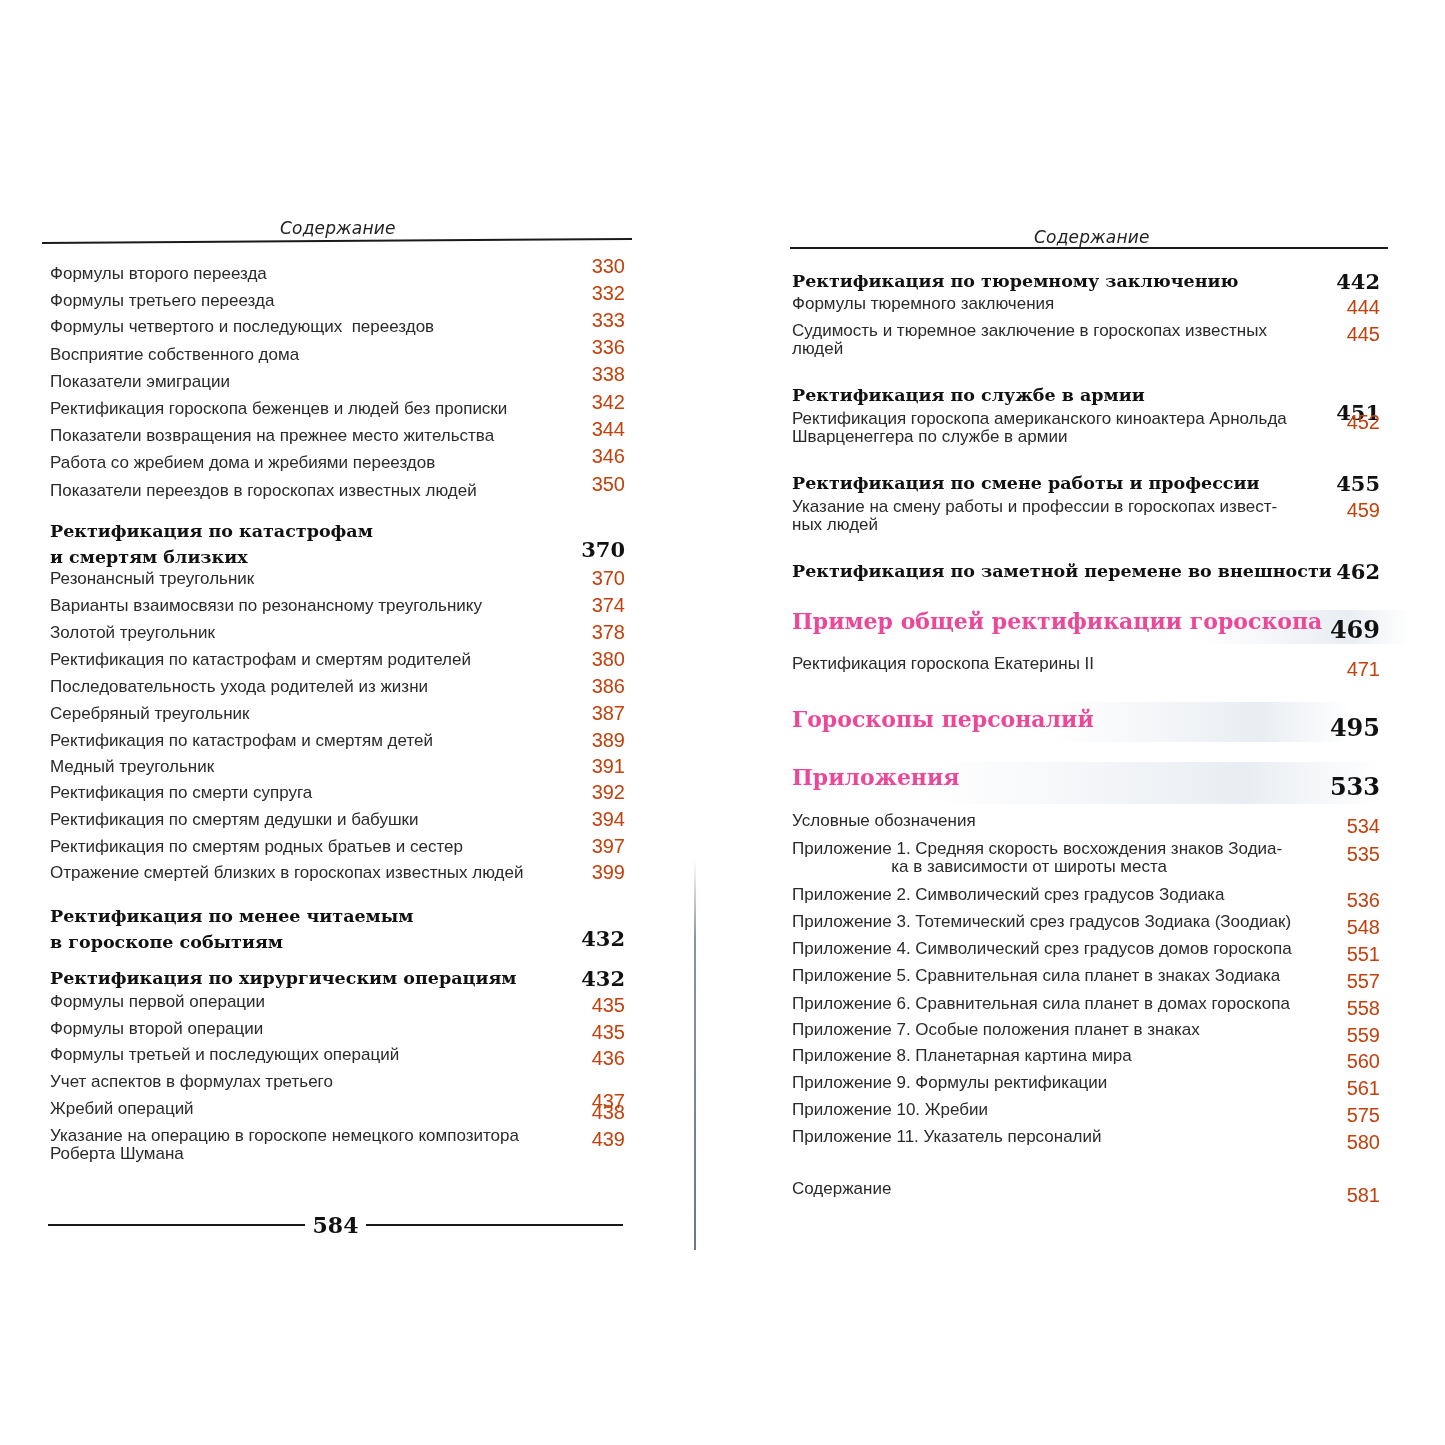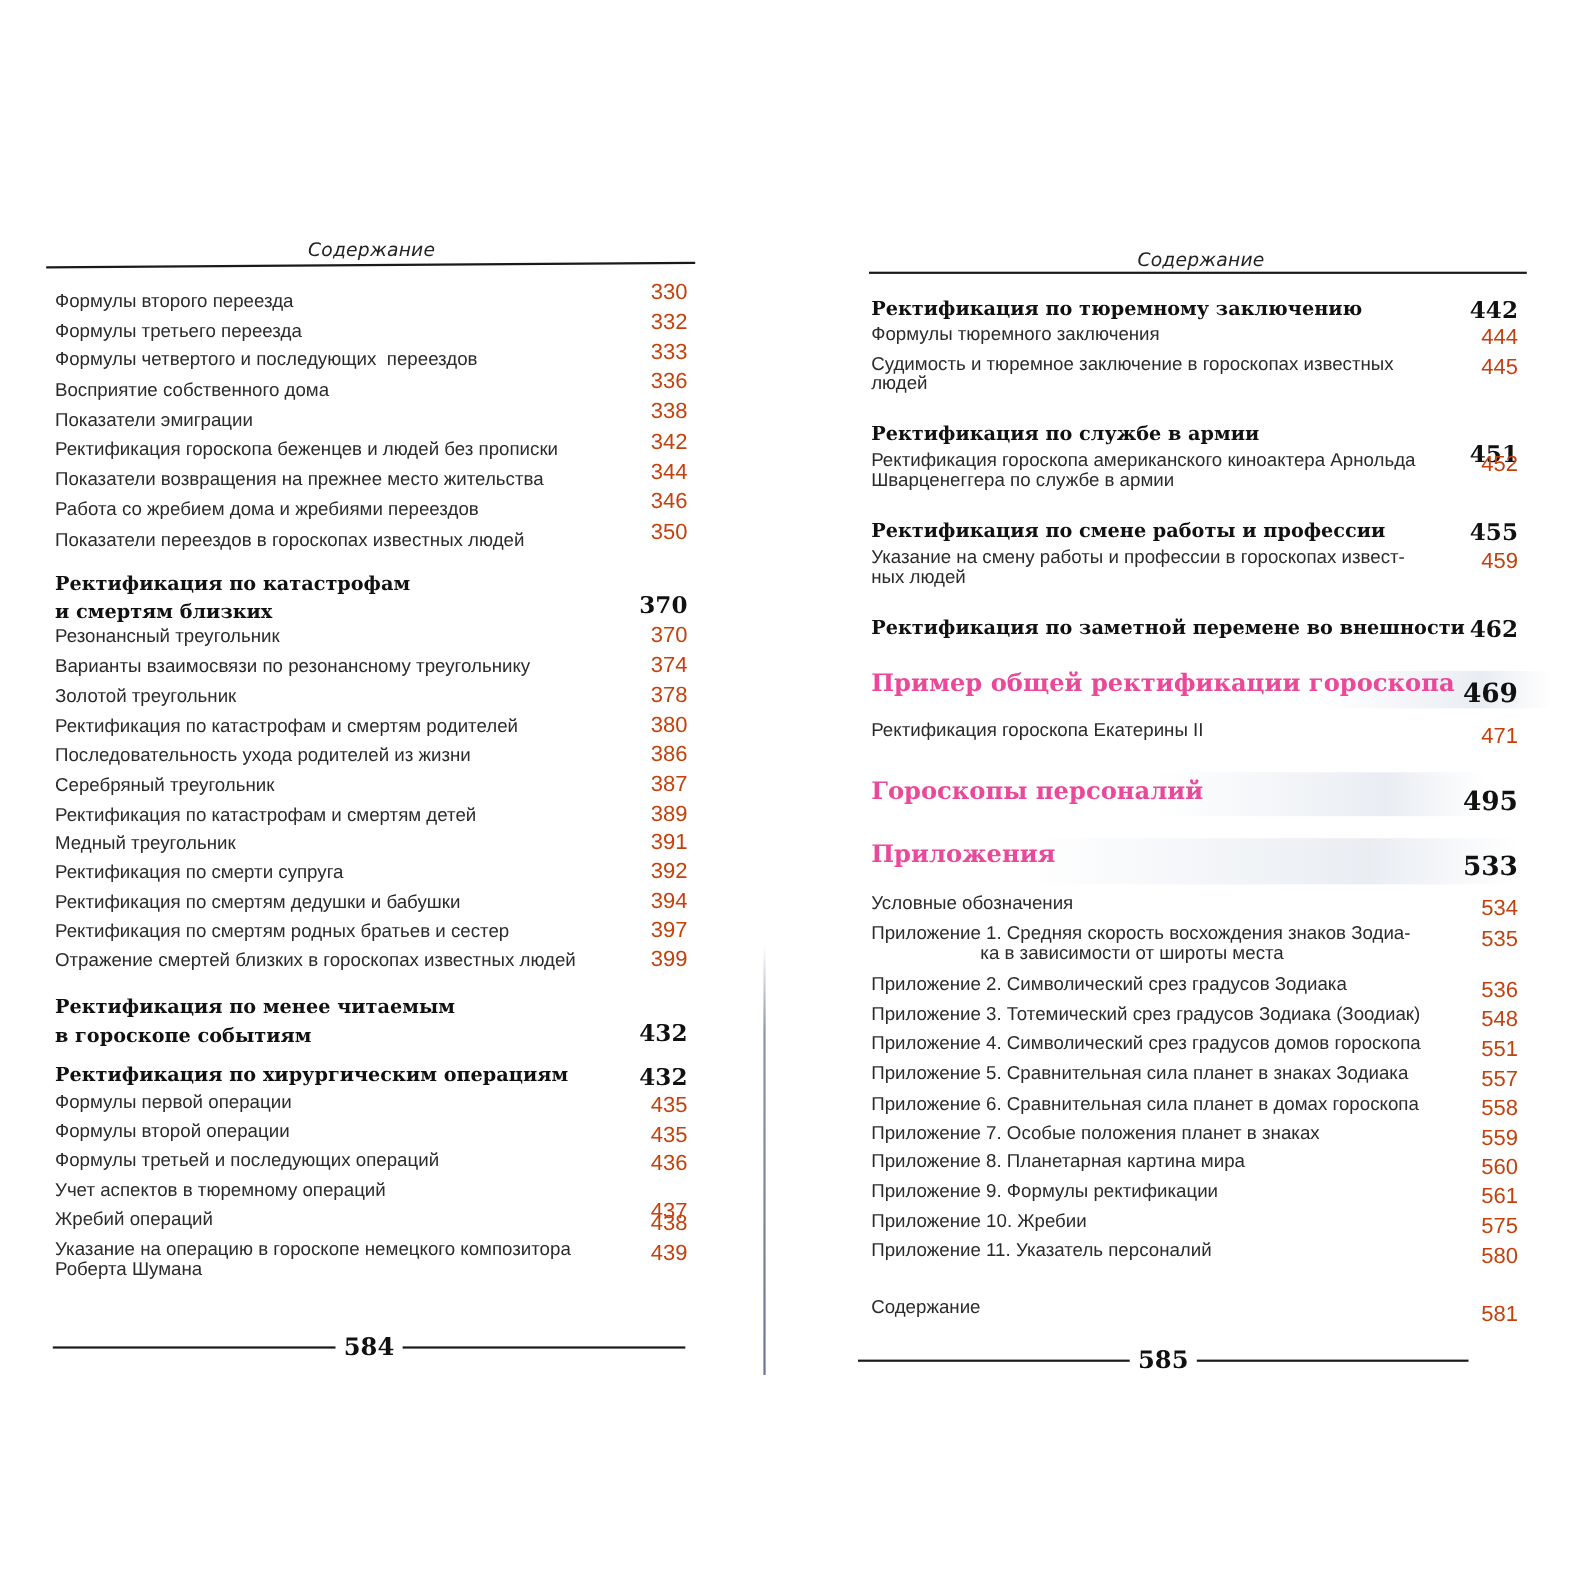--- a/index.html
+++ b/index.html
@@ -136,21 +136,21 @@
       </div>
       <div class="row" style="left: 50px; top: 1020px;">
         <div class="t" style="white-space: pre;">Формулы второй операции</div>
         <div class="p" style="left: 515px; top: 1px;">435</div>
       </div>
       <div class="row" style="left: 50px; top: 1046px;">
         <div class="t" style="white-space: pre;">Формулы третьей и последующих операций</div>
         <div class="p" style="left: 515px; top: 1px;">436</div>
       </div>
       <div class="row" style="left: 50px; top: 1073px;">
-        <div class="t" style="white-space: pre;">Учет аспектов в тюремному операций</div>
+        <div class="t" style="white-space: pre;">Учет аспектов в формулах третьего</div>
         <div class="p" style="left: 515px; top: 17px;">437</div>
       </div>
       <div class="row" style="left: 50px; top: 1100px;">
         <div class="t" style="white-space: pre;">Жребий операций</div>
         <div class="p" style="left: 515px; top: 1px;">438</div>
       </div>
       <div class="row" style="left: 50px; top: 1127px;">
         <div class="t" style="white-space: pre;">Указание на операцию в гороскопе немецкого композитора
 Роберта Шумана</div>
         <div class="p" style="left: 515px; top: 1px;">439</div>
@@ -270,18 +270,13 @@
       </div>
       <div class="row" style="left: 72px; top: 1128px;">
         <div class="t" style="white-space: pre;">Приложение 11. Указатель персоналий</div>
         <div class="p" style="left: 528px; top: 3px;">580</div>
       </div>
       <div class="row" style="left: 72px; top: 1180px;">
         <div class="t" style="white-space: pre;">Содержание</div>
         <div class="p" style="left: 528px; top: 4px;">581</div>
       </div>
     </div>
-  <div class="footer" style="left:60px;top:1224px;width:555px;">
-    <div class="line" style="flex:1;"></div>
-    <div class="num">585</div>
-    <div class="line" style="flex:1;"></div>
-  </div>
 </div>
 
 </body></html>

